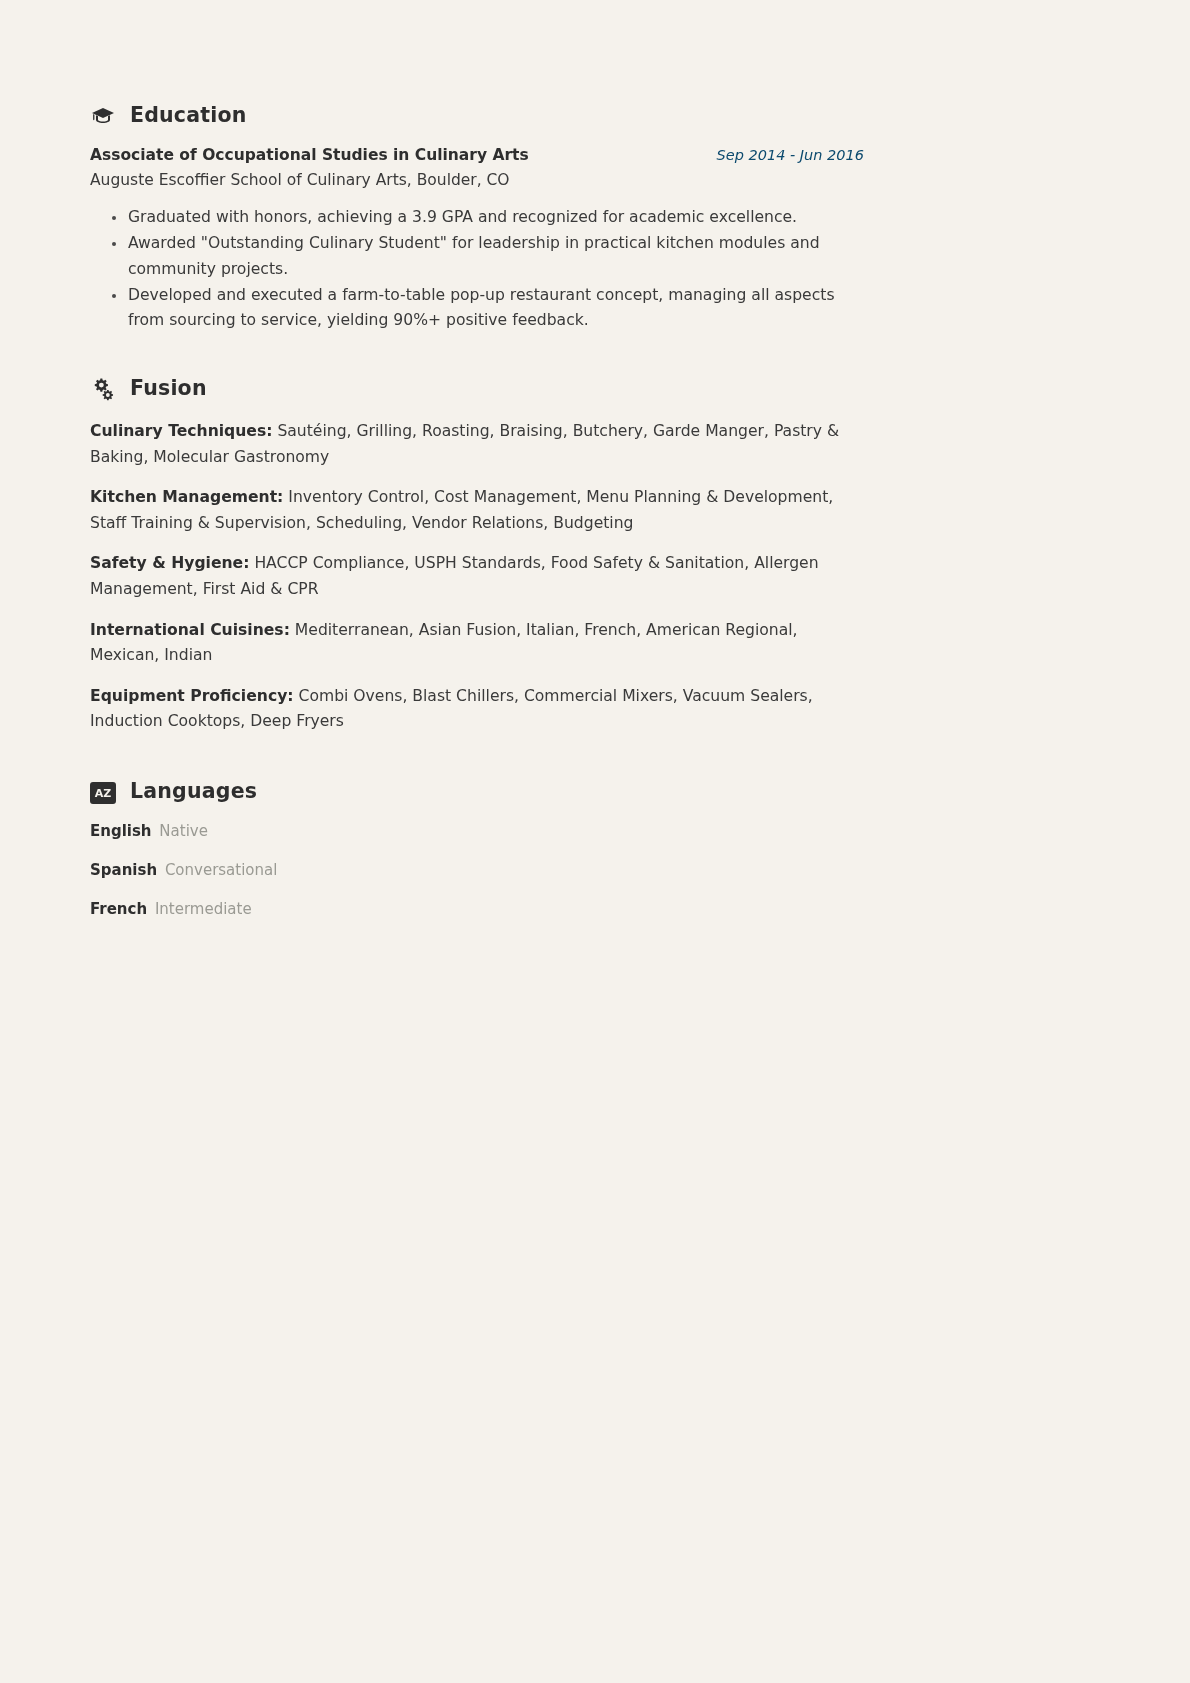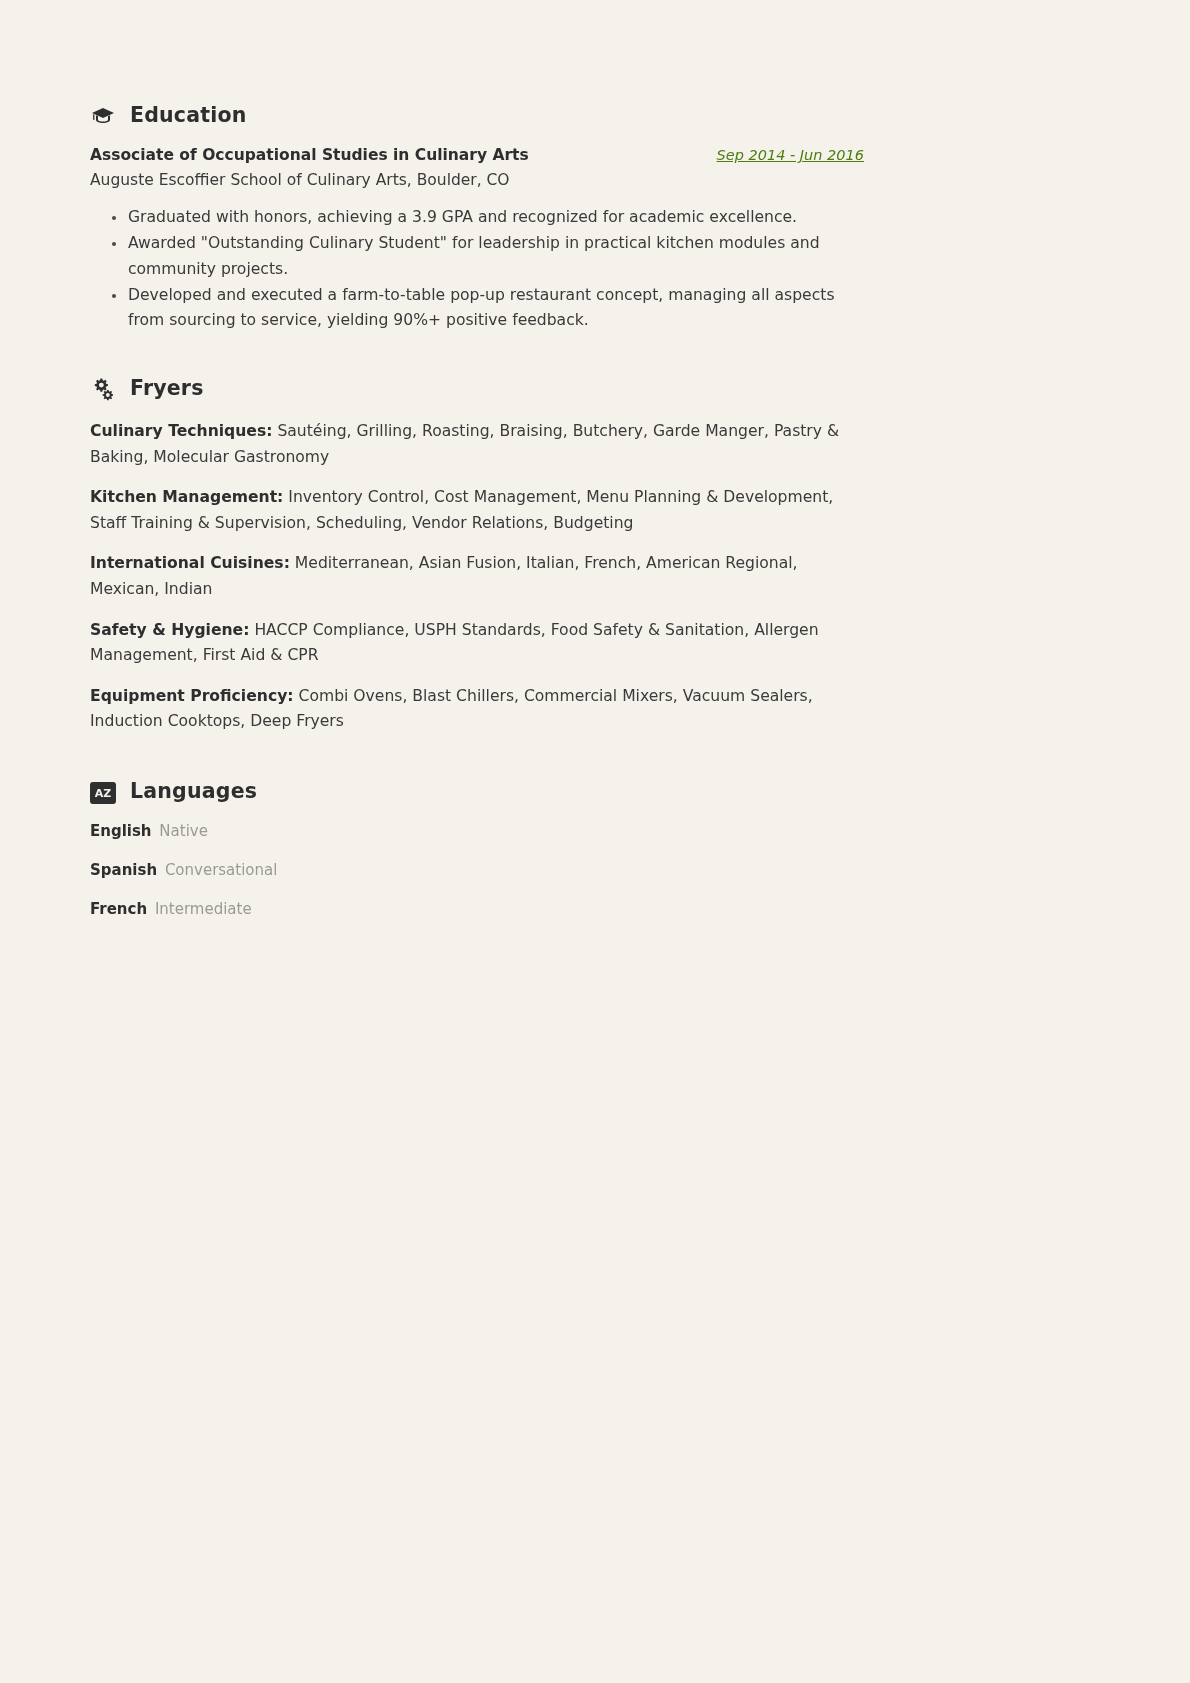--- a/index.html
+++ b/index.html
@@ -56,23 +56,22 @@
     gap: 20px;
   }
   .edu-degree {
     font-size: 15.5px;
     font-weight: 700;
     color: #2e2e2e;
   }
   .edu-dates {
     font-size: 14.5px;
     font-style: italic;
-    color: #4d7c0f;
+    color: #0c4a6e;
     white-space: nowrap;
-    text-decoration: underline;
   }
   .edu-school {
     font-size: 15.5px;
     color: #3a3a3a;
     margin-top: 7px;
   }
   ul.bullets {
     margin: 16px 0 0 0;
     padding: 0 0 0 22px;
     list-style: none;
@@ -185,39 +184,39 @@
   <section class="section sp-skills">
     <div class="section-head">
       <span class="section-icon">
         <svg width="24" height="24" viewBox="0 0 24 24" fill="#2f2f2f" aria-hidden="true">
           <path d="M9.4 1.6 l1.9 0 l.35 1.75 l1.25 .52 l1.45 -1.05 l1.35 1.35 l-1.05 1.45 l.52 1.25 l1.75 .35 l0 1.9 l-1.75 .35 l-.52 1.25 l1.05 1.45 l-1.35 1.35 l-1.45 -1.05 l-1.25 .52 l-.35 1.75 l-1.9 0 l-.35 -1.75 l-1.25 -.52 l-1.45 1.05 l-1.35 -1.35 l1.05 -1.45 l-.52 -1.25 l-1.75 -.35 l0 -1.9 l1.75 -.35 l.52 -1.25 l-1.05 -1.45 l1.35 -1.35 l1.45 1.05 l1.25 -.52 z"></path>
           <circle cx="10.35" cy="8.1" r="2.45" fill="#f5f2ec"></circle>
           <path d="M16.1 12.9 l1.5 0 l.28 1.38 l.99 .41 l1.14 -.83 l1.06 1.06 l-.83 1.14 l.41 .99 l1.38 .28 l0 1.5 l-1.38 .28 l-.41 .99 l.83 1.14 l-1.06 1.06 l-1.14 -.83 l-.99 .41 l-.28 1.38 l-1.5 0 l-.28 -1.38 l-.99 -.41 l-1.14 .83 l-1.06 -1.06 l.83 -1.14 l-.41 -.99 l-1.38 -.28 l0 -1.5 l1.38 -.28 l.41 -.99 l-.83 -1.14 l1.06 -1.06 l1.14 .83 l.99 -.41 z"></path>
           <circle cx="16.85" cy="18.03" r="1.93" fill="#f5f2ec"></circle>
         </svg>
       </span>
-      <span class="section-title">Fryers</span>
+      <span class="section-title">Fusion</span>
     </div>
 
     <div class="skills-block">
       <p class="skill-line">
         <span class="skill-cat">Culinary Techniques:</span>
         <span>Sautéing, Grilling, Roasting, Braising, Butchery, Garde Manger, Pastry &amp; Baking, Molecular Gastronomy</span>
       </p>
       <p class="skill-line">
         <span class="skill-cat">Kitchen Management:</span>
         <span>Inventory Control, Cost Management, Menu Planning &amp; Development, Staff Training &amp; Supervision, Scheduling, Vendor Relations, Budgeting</span>
       </p>
       <p class="skill-line">
+        <span class="skill-cat">Safety &amp; Hygiene:</span>
+        <span>HACCP Compliance, USPH Standards, Food Safety &amp; Sanitation, Allergen Management, First Aid &amp; CPR</span>
+      </p>
+      <p class="skill-line">
         <span class="skill-cat">International Cuisines:</span>
         <span>Mediterranean, Asian Fusion, Italian, French, American Regional, Mexican, Indian</span>
-      </p>
-      <p class="skill-line">
-        <span class="skill-cat">Safety &amp; Hygiene:</span>
-        <span>HACCP Compliance, USPH Standards, Food Safety &amp; Sanitation, Allergen Management, First Aid &amp; CPR</span>
       </p>
       <p class="skill-line">
         <span class="skill-cat">Equipment Proficiency:</span>
         <span>Combi Ovens, Blast Chillers, Commercial Mixers, Vacuum Sealers, Induction Cooktops, Deep Fryers</span>
       </p>
     </div>
   </section>
 
   <section class="section sp-languages">
     <div class="section-head">

